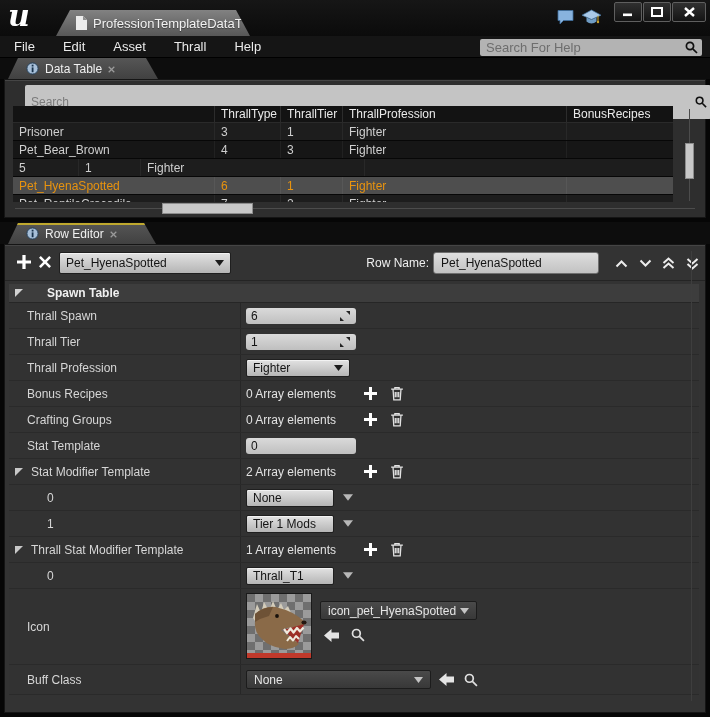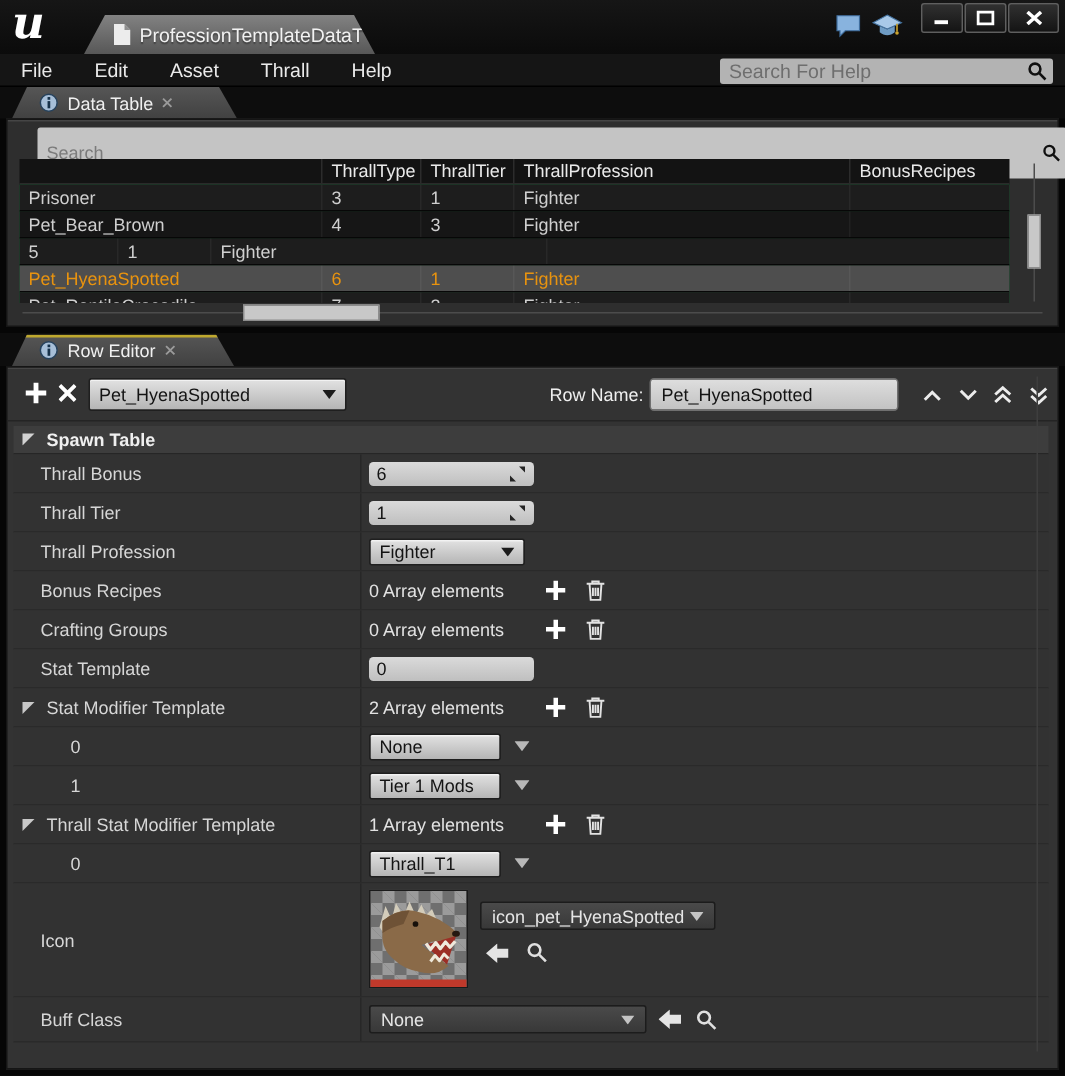--- a/index.html
+++ b/index.html
@@ -60,21 +60,21 @@
   .dt-body{position:absolute;left:4px;top:79px;width:702px;height:139px;background:#2e2e2e;
            border:1px solid #151515;box-shadow:inset 0 1px 0 #454545}
   .dt-search{position:absolute;left:20px;top:5px;width:686px;height:34px;background:#c4c4c4;
              border-radius:2px;display:flex;align-items:center}
   .dt-search input{flex:1;background:transparent;border:0;outline:0;padding:0 6px;
                    font:12px "Liberation Sans",sans-serif;color:#3c3c3c}
   .dt-search input::placeholder{color:#7b7b7b}
   .tblhead{position:absolute;left:8px;top:26px;width:660px;height:17px;background:#131313;display:flex;
            color:#eaeaea;border-bottom:1px solid #2a2a2a}
   .tblhead .c{padding:1px 0 0 6px;border-right:1px solid #2c2c2c;font-size:12px}
-  .rowsview{position:absolute;left:8px;top:43px;width:660px;height:79px;overflow:hidden;background:#14532d}
+  .rowsview{position:absolute;left:8px;top:43px;width:660px;height:79px;overflow:hidden;background:#fca5a5}
   .trow{display:flex;height:18px;line-height:18px;color:#cfcfcf;border-bottom:1px solid #070707}
   .trow:nth-child(odd){background:#1d1d1d}
   .trow:nth-child(even){background:#161616}
   .trow.sel{background:#4e4e4e;color:#e8930f}
   .trow .c{padding:0 0 0 6px;border-right:1px solid rgba(255,255,255,.05);white-space:nowrap;overflow:hidden}
   .cw0{width:202px}.cw1{width:66px}.cw2{width:62px}.cw3{width:224px}.cw4{flex:1;border-right:0!important}
   .vtrack{position:absolute;left:684px;top:29px;width:1px;height:92px;background:#4c4c4c}
   .vthumb{position:absolute;left:680px;top:63px;width:9px;height:36px;background:#c8c8c8;border:1px solid #8d8d8d}
   .htrack{position:absolute;left:10px;top:128px;width:680px;height:1px;background:#4c4c4c}
   .hthumb{position:absolute;left:157px;top:123px;width:91px;height:11px;background:#c8c8c8;border:1px solid #8d8d8d}
@@ -86,21 +86,21 @@
   .re-combo{position:absolute;left:54px;top:7px;width:172px;height:22px}
   .re-combo .lcombo{height:22px}
   .rowname-lbl{position:absolute;left:300px;top:7px;width:124px;height:22px;line-height:22px;
                text-align:right;color:#efefef;font-size:12px}
   .rowname-input{position:absolute;left:428px;top:7px;width:166px;height:22px;
                  background:linear-gradient(180deg,#dedede,#c2c2c2);border-radius:3px;border:1px solid #6f6f6f}
   .rowname-input input{width:100%;height:100%;background:transparent;border:0;outline:0;padding:0 7px;
                        font:12px "Liberation Sans",sans-serif;color:#141414}
   .navchev{position:absolute;top:11px;width:16px;height:14px;display:flex;align-items:center;justify-content:center}
   .cat-head{position:absolute;left:4px;top:39px;width:690px;height:19px;background:#3d3d3d;
-            border-bottom:1px solid #262626;display:flex;align-items:center;gap:7px;padding-left:5px}
+            border-bottom:1px solid #262626;display:flex;align-items:center;gap:23px;padding-left:5px}
   .cat-head .t{font-weight:bold;color:#f0f0f0;font-size:12px}
   .props{position:absolute;left:4px;top:58px;width:690px}
   .prow{display:flex;border-bottom:1px solid #2a2a2a;background:#323232}
   .h26{height:26px}.h76{height:76px}.h30{height:30px}
   .plabel{width:232px;border-right:1px solid #272727;display:flex;align-items:center;
           color:#d6d6d6;font-size:12px;padding-left:18px;gap:7px}
   .plabel.exp{padding-left:5px}
   .plabel.ind2{padding-left:38px}
   .pval{flex:1;display:flex;align-items:center;padding-left:5px;gap:0;position:relative}
   .w110{width:110px}.w104{width:104px}.w88{width:88px}
@@ -342,21 +342,21 @@
         <svg width="10" height="10" viewBox="0 0 10 10">
             <path d="M1 2h8L1 10z" fill="#d2d2d2"></path>
           </svg>
       </span>
       <span class="t">Spawn Table</span>
     </div>
 
     <div class="props">
 
       <div class="prow h26">
-        <div class="plabel">Thrall Bonus</div>
+        <div class="plabel">Thrall Spawn</div>
         <div class="pval">
           <div class="lfield w110">
             <span class="fval">6</span>
             <span class="spin">
               <svg width="12" height="12" viewBox="0 0 12 12" fill="#242424">
                   <path d="M7 1h4v4z"></path>
                   <path d="M1 7v4h4z"></path>
                 </svg>
               </span>
           </div>

